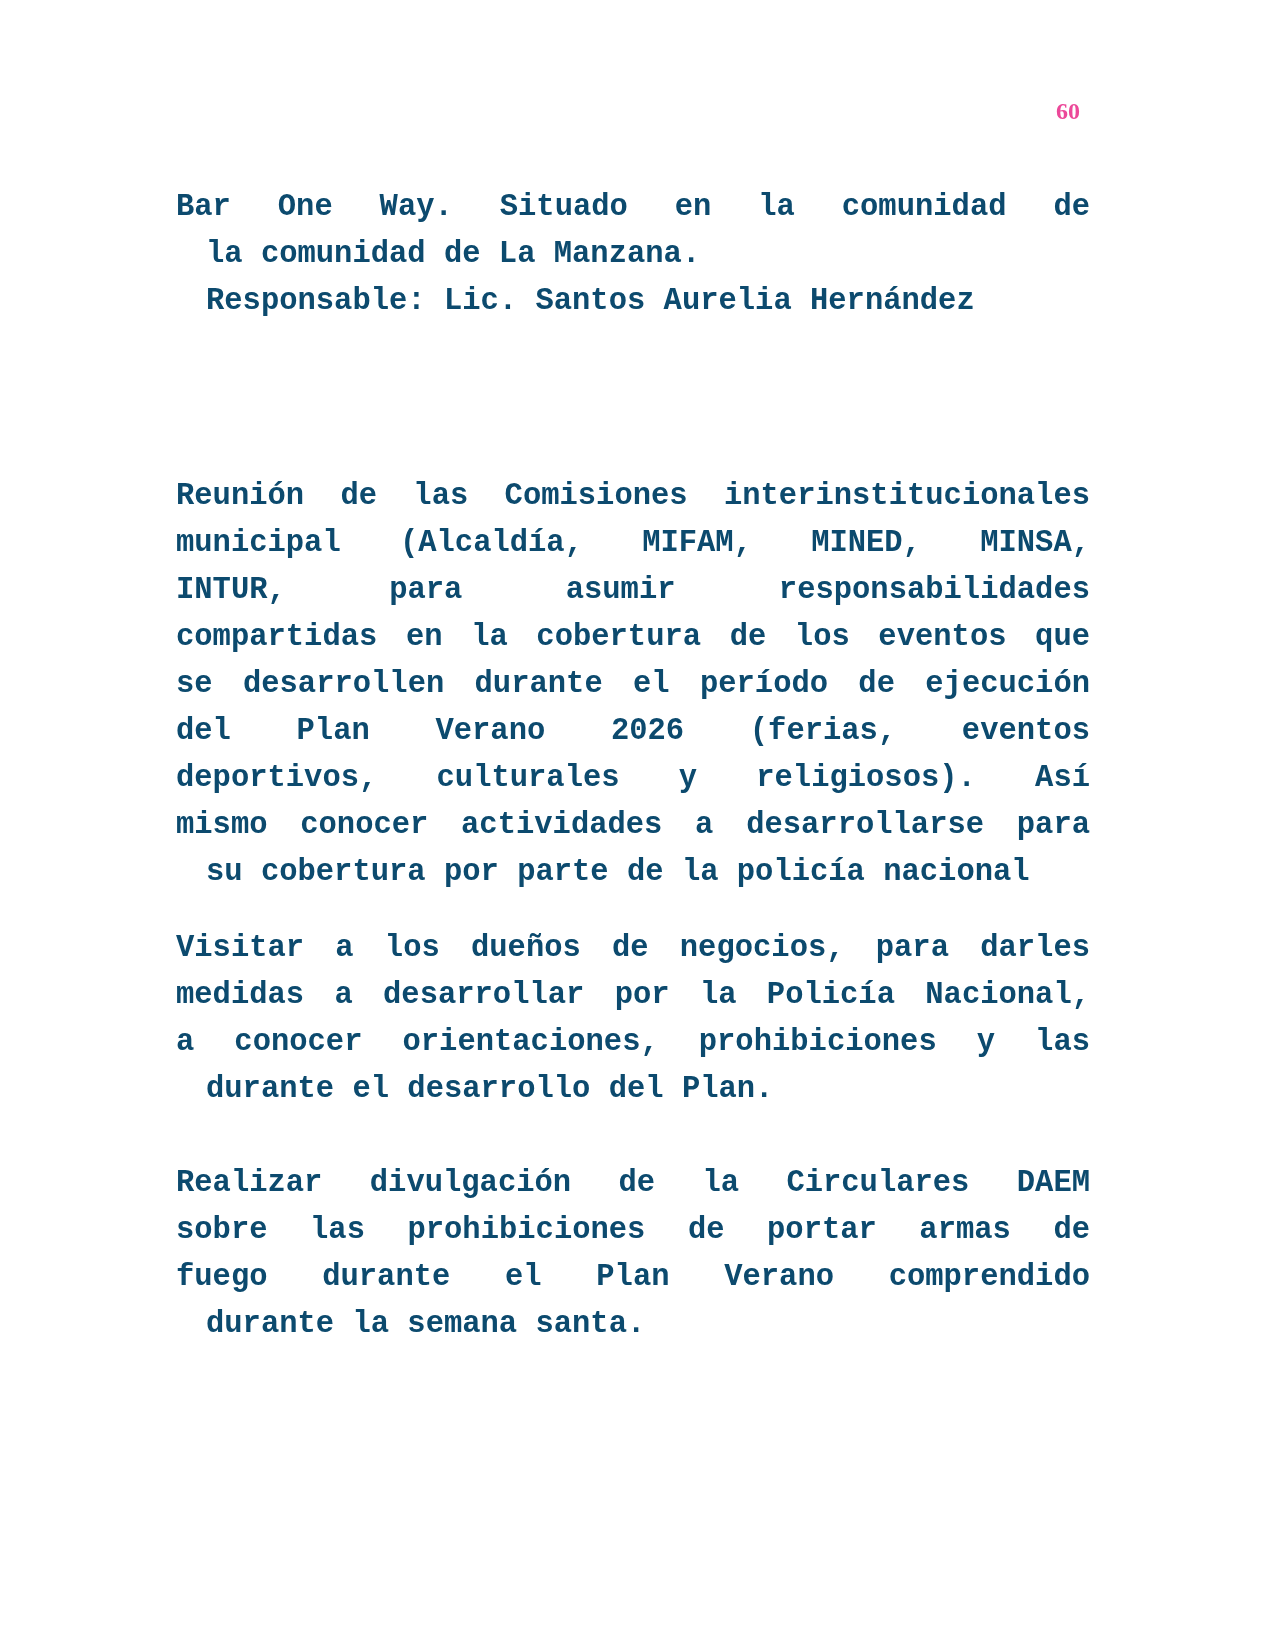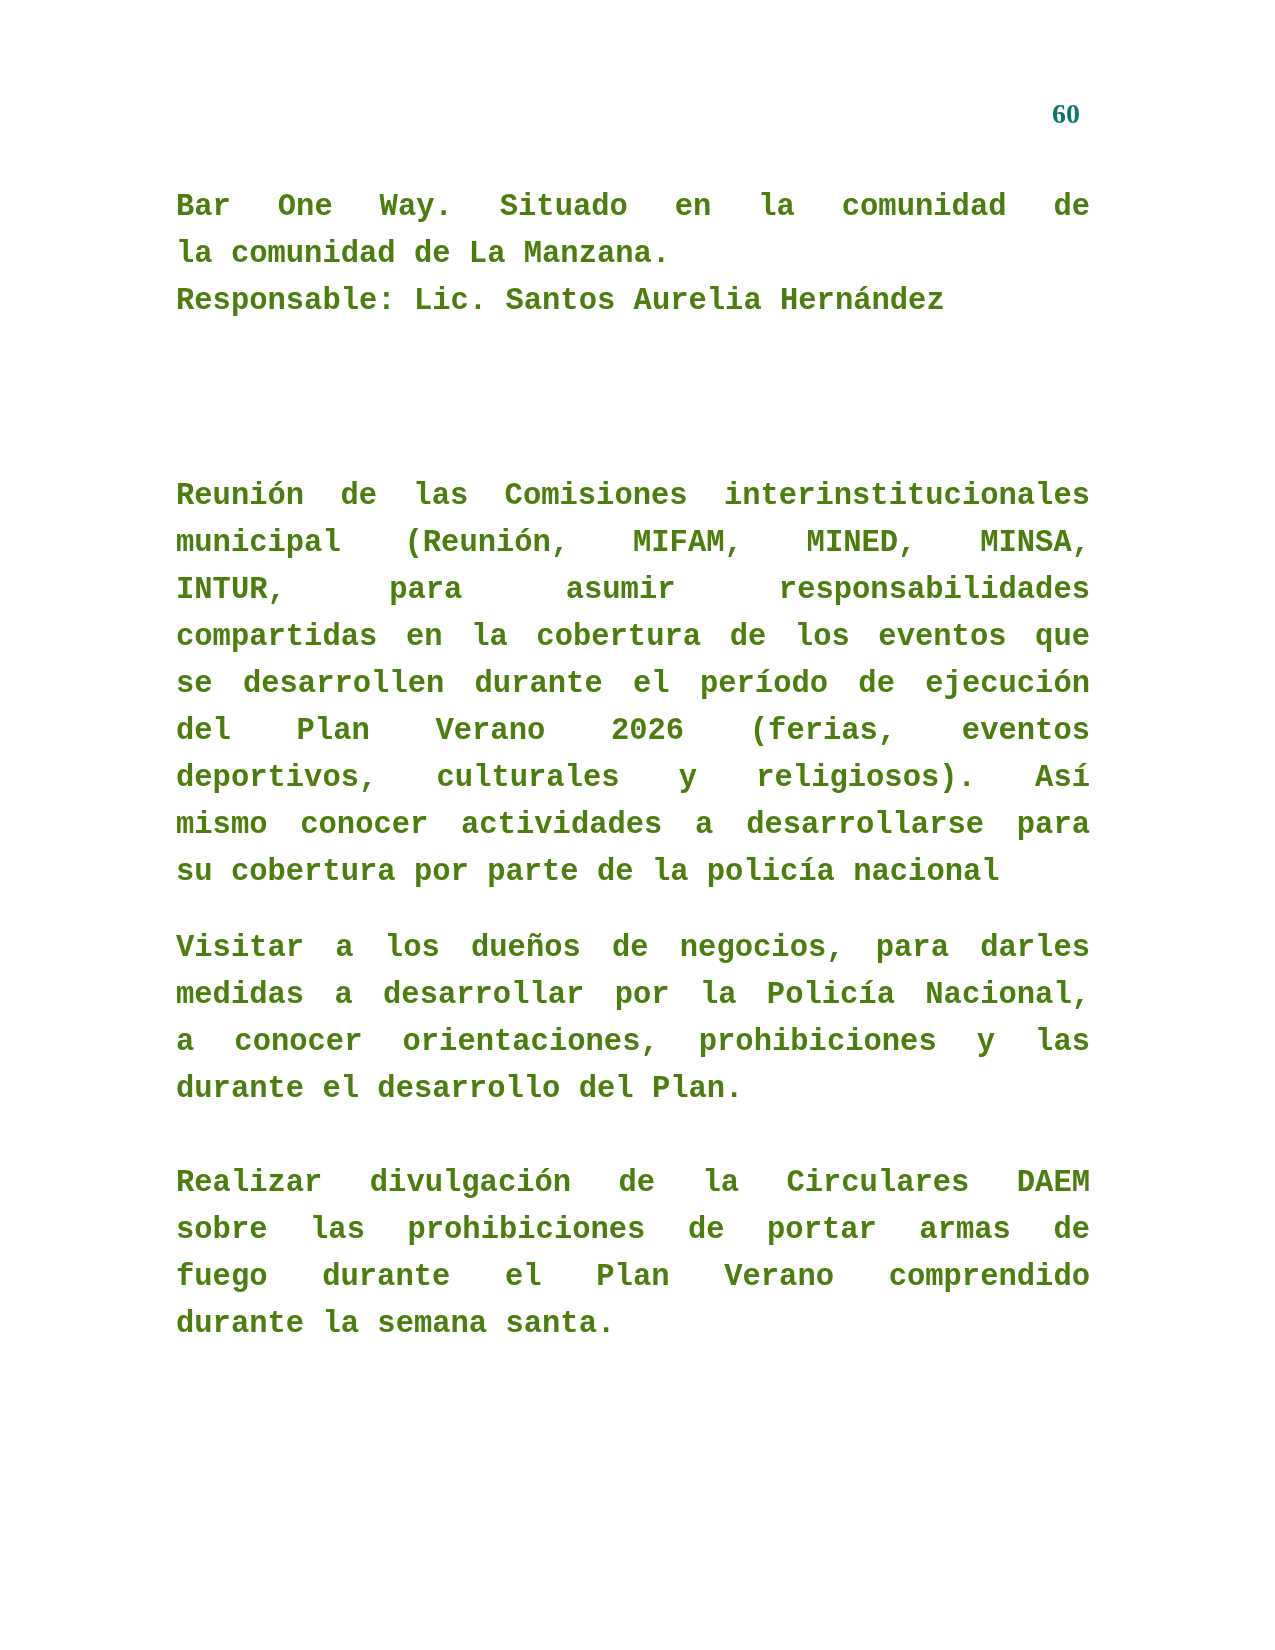--- a/index.html
+++ b/index.html
@@ -1,44 +1,44 @@
 <!DOCTYPE html>
 <html><head>
 <meta charset="utf-8">
 <style>
   html, body { margin: 0; padding: 0; background: #ffffff; }
   body { width: 1275px; height: 1650px; position: relative; overflow: hidden; }
   .page { position: absolute; left: 0; top: 0; width: 1275px; height: 1650px; background: #fff; }
   .page-number {
     position: absolute; left: 1000px; top: 98px; width: 80px; text-align: right;
-    font-family: "Liberation Serif", serif; font-weight: bold; font-size: 28px; color: #0f766e;
+    font-family: "Liberation Serif", serif; font-weight: bold; font-size: 24px; color: #ec4899;
   }
   .para { position: absolute; left: 176px; width: 914px; }
   .line {
     font-family: "Liberation Mono", monospace; font-weight: bold; font-size: 30.5px;
-    color: #4d7c0f; height: 47px; line-height: 47px; white-space: nowrap;
+    color: #0c4a6e; height: 47px; line-height: 47px; white-space: nowrap;
     text-align: justify; text-align-last: justify;
   }
-  .line.last { text-align-last: left; }
+  .line.last { text-align-last: left; margin-left: 30px; }
 </style>
 </head>
 <body>
 
 <div class="page">
   <div class="page-number">60</div>
 
   <div class="para" style="top:184px;">
     <div class="line">Bar One Way. Situado en la comunidad de</div>
     <div class="line last">la comunidad de La Manzana.</div>
     <div class="line last">Responsable: Lic. Santos Aurelia Hernández</div>
   </div>
 
   <div class="para" style="top:473px;">
     <div class="line">Reunión de las Comisiones interinstitucionales</div>
-    <div class="line">municipal (Reunión, MIFAM, MINED, MINSA,</div>
+    <div class="line">municipal (Alcaldía, MIFAM, MINED, MINSA,</div>
     <div class="line">INTUR, para asumir responsabilidades</div>
     <div class="line">compartidas en la cobertura de los eventos que</div>
     <div class="line">se desarrollen durante el período de ejecución</div>
     <div class="line">del Plan Verano 2026 (ferias, eventos</div>
     <div class="line">deportivos, culturales y religiosos). Así</div>
     <div class="line">mismo conocer actividades a desarrollarse para</div>
     <div class="line last">su cobertura por parte de la policía nacional</div>
   </div>
 
   <div class="para" style="top:925px;">

